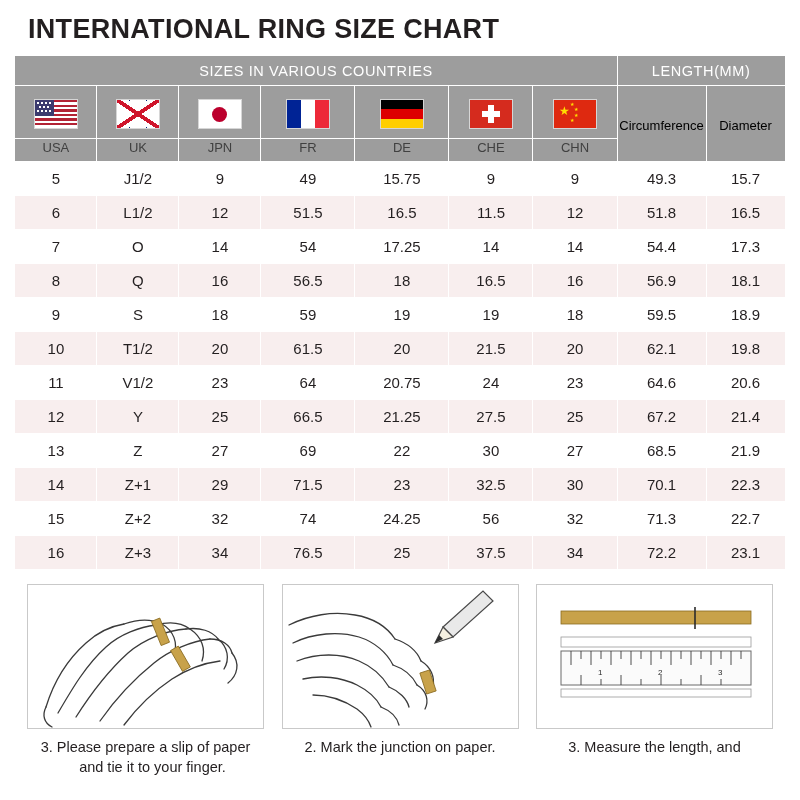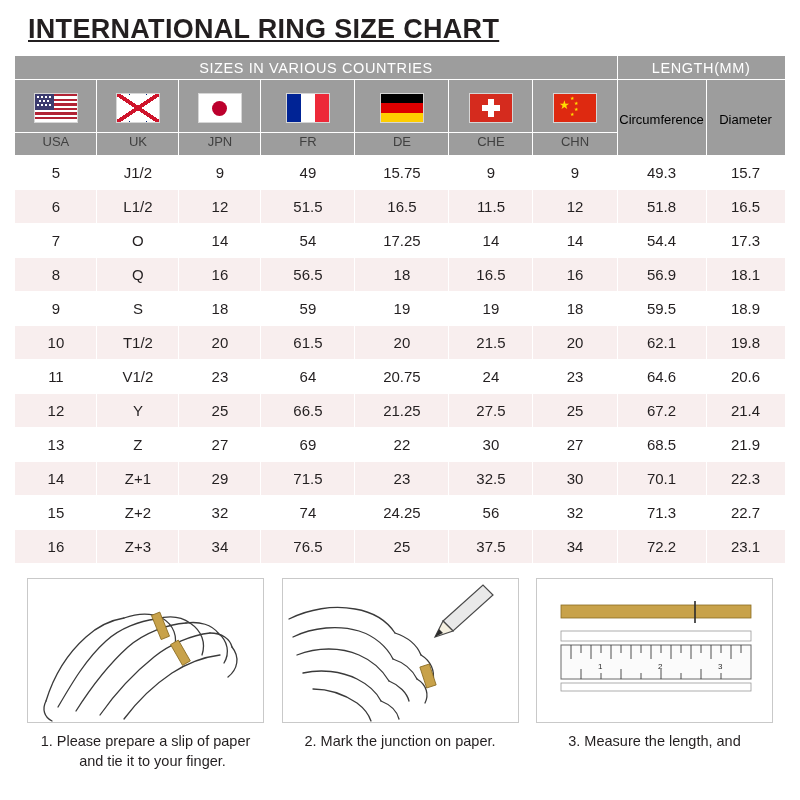--- a/index.html
+++ b/index.html
@@ -11,41 +11,40 @@
     color: #231f20;
   }
   .page { width: 800px; height: 800px; position: relative; overflow: hidden; }
 
   .title {
     font-size: 27px;
     font-weight: bold;
     letter-spacing: 0.3px;
     padding: 14px 0 10px 28px;
     color: #231f20;
-    text-decoration: underline;
   }
 
   table.chart {
     width: 770px;
     margin: 0 auto;
     border-collapse: collapse;
     table-layout: fixed;
   }
   table.chart td, table.chart th {
     border: 1px solid #ffffff;
     text-align: center;
     vertical-align: middle;
   }
 
   .hdr-group {
     background: #9d9d9d;
     color: #ffffff;
     font-size: 14.5px;
     letter-spacing: 0.6px;
-    height: 24px;
+    height: 30px;
     font-weight: normal;
   }
   .hdr-flagrow td {
     background: #9d9d9d;
     height: 53px;
     padding: 4px 0 0 0;
   }
   .hdr-label {
     background: #9d9d9d;
     color: #404040;
@@ -423,21 +422,21 @@
             <path d="M190 54 C 200 62, 202 74, 196 84"></path>
             <path d="M204 68 C 212 78, 210 90, 200 98"></path>
           </g>
           <g>
             <rect x="128" y="34" width="9" height="26" fill="#c8a24a" stroke="#8a6c22" stroke-width="0.8" transform="rotate(-22 132 47)"></rect>
             <rect x="148" y="62" width="9" height="24" fill="#c8a24a" stroke="#8a6c22" stroke-width="0.8" transform="rotate(-30 152 74)"></rect>
           </g>
         </svg>
       </div>
       <div class="caption cap-indent">
-        <span class="l1">1. Please prepare a slip of paper</span>
+        <span class="l1">3. Please prepare a slip of paper</span>
         <span class="l2">and tie it to your finger.</span>
       </div>
     </div>
 
     <div class="panel">
       <div class="frame">
         <svg width="237" height="145" viewBox="0 0 237 145">
           <g fill="none" stroke="#3a3a3a" stroke-width="1.3" stroke-linecap="round">
             <path d="M6 40 C 26 30, 50 26, 72 30 C 90 33, 104 42, 112 54"></path>
             <path d="M10 58 C 30 48, 56 46, 76 52 C 92 57, 104 68, 110 80"></path>

